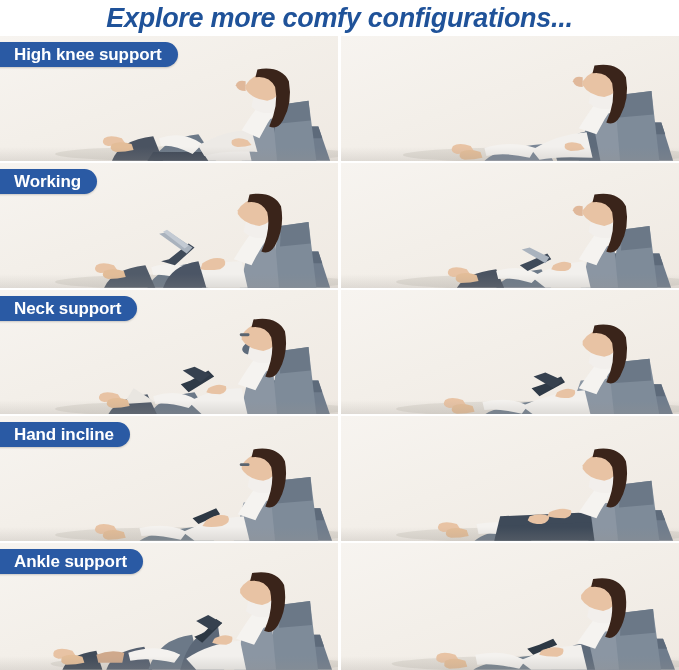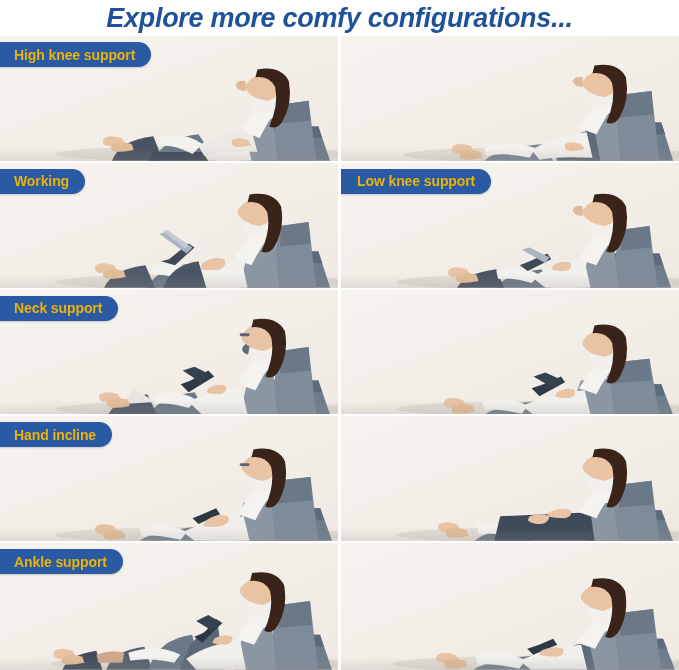--- a/index.html
+++ b/index.html
@@ -55,22 +55,22 @@
     height:25px;
     display:flex;align-items:center;
     padding:0 16px 0 28px;
     background:#2a5aa4;
     border-radius:0 14px 14px 0;
     box-shadow:0 1px 2px rgba(0,0,0,.18);
     z-index:6;
   }
   .cell.col-r .badge{left:-12px;}
   .badge span{
-    color:#eab308;
-    font-size:14px;
+    color:#ffffff;
+    font-size:17px;
     font-weight:bold;
     white-space:nowrap;
     letter-spacing:-0.1px;
     line-height:1;
   }
 
   
   .scene{position:absolute;inset:0;}
   .scene svg{position:absolute;right:0;bottom:0;height:100%;width:100%;}
 
@@ -199,23 +199,20 @@
           <path d="M248 60 Q264 48 276 56 Q280 68 268 76 Q254 78 246 70 Z" fill="#f2efec"></path>
           <path d="M240 48 Q248 36 262 36 Q274 38 276 50 Q274 62 262 64 Q246 62 240 52 Z" fill="#e8c3a4"></path>
           <path d="M252 32 Q276 28 284 44 Q288 66 278 84 Q272 94 264 90 Q274 68 270 50 Q264 38 250 40 Z" fill="#3a241a"></path>
           <path d="M240 44 Q232 42 230 48 Q232 54 240 54 Z" fill="#e0b89a"></path>
           <path d="M122 108 Q110 104 104 108 Q100 114 108 116 Q118 116 126 114 Z" fill="#e8c3a4"></path>
           <path d="M132 114 Q120 110 112 114 Q108 120 116 122 Q126 122 134 120 Z" fill="#e3bd98"></path>
           <path d="M210 104 Q220 98 228 102 Q230 108 222 110 Q212 110 208 108 Z" fill="#e8c3a4"></path>
         </svg>
       </div>
       <div class="floor"></div>
-      <div class="badge">
-        <span>Low knee support</span>
-      </div>
     </div>
 
     <div class="cell col-l">
       <div class="scene">
         <svg viewBox="0 0 338 127" preserveAspectRatio="xMaxYMax meet">
           <ellipse cx="200" cy="121" rx="150" ry="8" fill="#cfc9c2" opacity=".45"></ellipse>
           <path d="M243 127 L252 92 L318 92 L330 127 Z" fill="#6f7c8c"></path>
           <path d="M252 92 L318 92 L322 104 L250 104 Z" fill="#5d6a7a"></path>
           <path d="M268 127 L278 62 L308 58 L316 127 Z" fill="#7e8b99"></path>
           <path d="M280 62 L308 58 L310 82 L279 85 Z" fill="#6b7887"></path>

